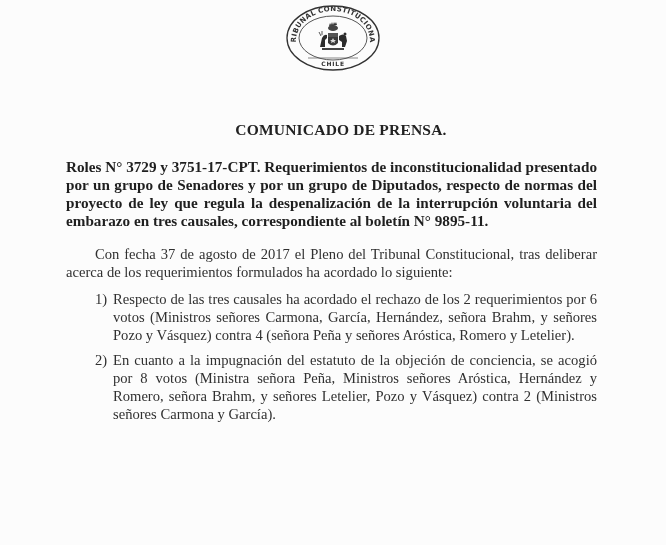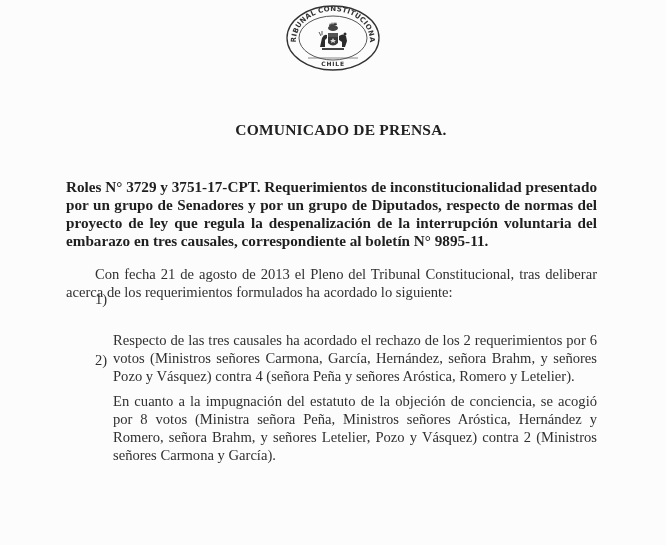--- a/index.html
+++ b/index.html
@@ -40,21 +40,20 @@
     color: #222;
     margin-left: 8px;
   }
   .block {
     position: absolute;
     left: 66px;
     width: 531px;
     font-size: 15px;
     line-height: 18px;
     text-align: justify;
-    margin-top: 20px;
   }
   .roles {
     top: 158px;
     font-weight: bold;
     color: #1f1f1f;
     font-size: 15.2px;
   }
   .para {
     text-indent: 29px;
     color: #303030;
@@ -76,21 +75,20 @@
     left: 0;
     width: 502px;
   }
   .list-item .num {
     width: 18px;
     flex: 0 0 18px;
   }
   .list-item .text {
     flex: 1;
     text-align: justify;
-    margin-top: 41px;
   }
   .item1 { top: 290px; }
   .item2 { top: 351px; }
 </style>
 </head>
 <body>
 
 <div class="page">
 
   <div class="seal">
@@ -120,21 +118,21 @@
         <circle cx="61" cy="31" r="1.5" fill="#2c2c2c"></circle>
         <rect x="38" y="45" width="22" height="2" fill="#444"></rect>
       </g>
     </svg>
   </div>
 
   <div class="title">COMUNICADO DE PRENSA.</div>
 
   <div class="block roles">Roles N° 3729 y 3751-17-CPT. Requerimientos de inconstitucionalidad presentado por un grupo de Senadores y por un grupo de Diputados, respecto de normas del proyecto de ley que regula la despenalización de la interrupción voluntaria del embarazo en tres causales, correspondiente al boletín N° 9895-11.</div>
 
-  <div class="block para intro">Con fecha 21 de agosto de 2013 el Pleno del Tribunal Constitucional, tras deliberar acerca de los requerimientos formulados ha acordado lo siguiente:</div>
+  <div class="block para intro">Con fecha 37 de agosto de 2017 el Pleno del Tribunal Constitucional, tras deliberar acerca de los requerimientos formulados ha acordado lo siguiente:</div>
 
   <div class="list">
     <div class="list-item item1">
       <span class="num">1)</span>
       <span class="text">Respecto de las tres causales ha acordado el rechazo de los 2 requerimientos por 6 votos (Ministros señores Carmona, García, Hernández, señora Brahm, y señores Pozo y Vásquez) contra 4 (señora Peña y señores Aróstica, Romero y Letelier).</span>
     </div>
     <div class="list-item item2">
       <span class="num">2)</span>
       <span class="text">En cuanto a la impugnación del estatuto de la objeción de conciencia, se acogió por 8 votos (Ministra señora Peña, Ministros señores Aróstica, Hernández y Romero, señora Brahm, y señores Letelier, Pozo y Vásquez) contra 2 (Ministros señores Carmona y García).</span>
     </div>

